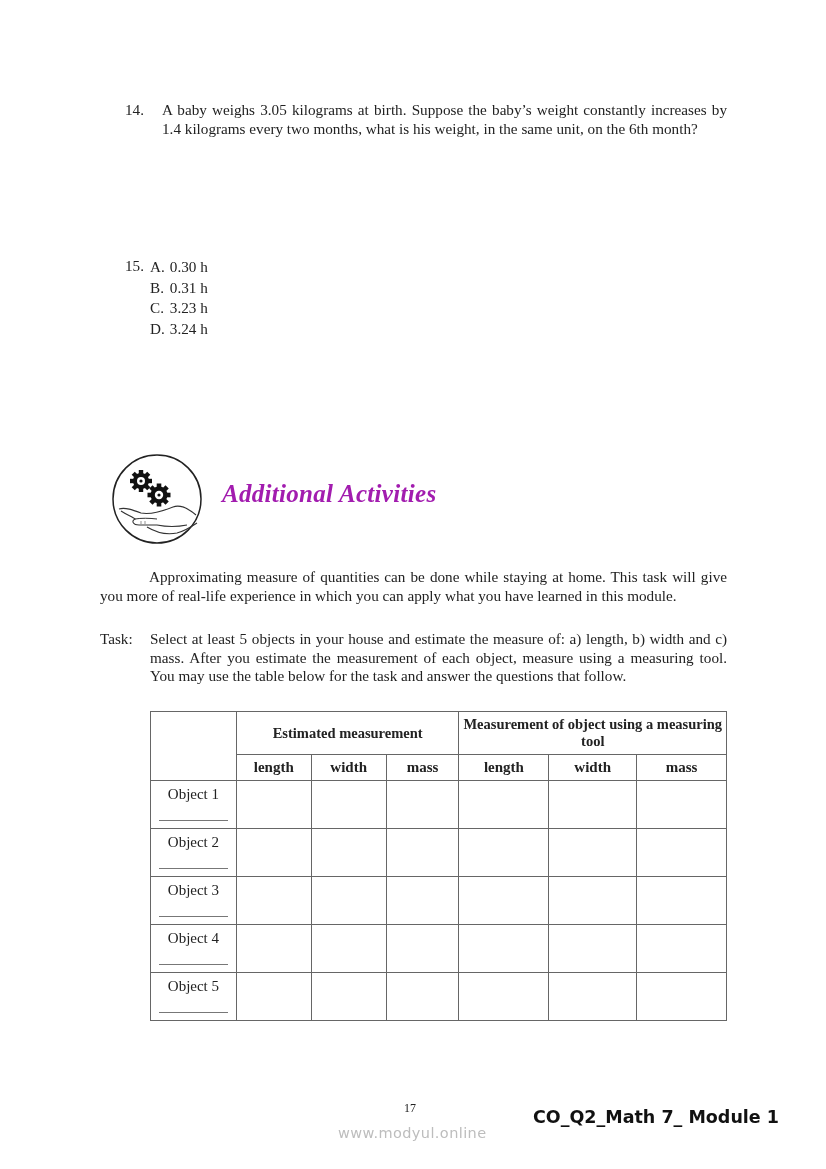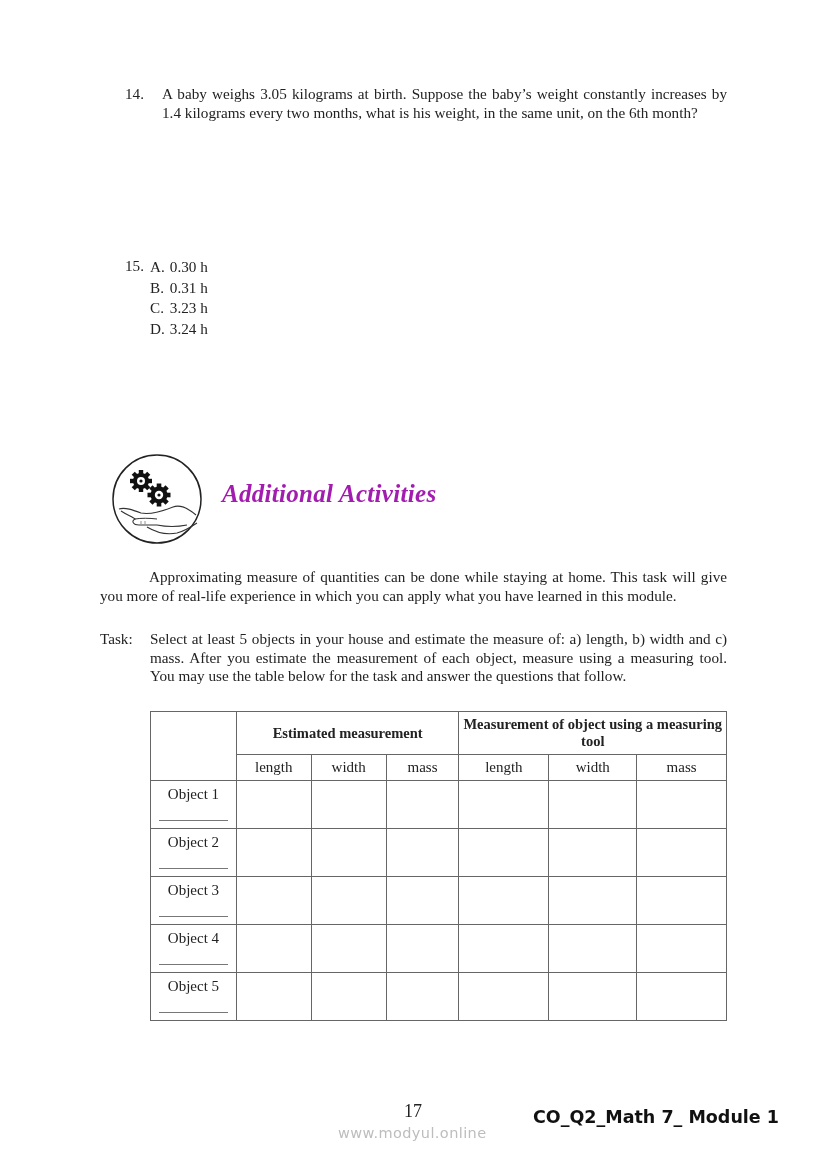--- a/index.html
+++ b/index.html
@@ -7,48 +7,48 @@
       width:826px; height:1169px; background:#ffffff; position:relative; overflow:hidden;
       font-family:"DejaVu Serif", "Liberation Serif", serif; color:#222;
     }
     .serif { font-family:"Liberation Serif", "DejaVu Serif", serif; }
     .q { position:absolute; left:125px; width:602px; font-size:15.2px; line-height:18.5px; }
     .q .num { position:absolute; left:0; top:0; }
     .q .stem { margin-left:37px; text-align:justify; }
     .q .opts { margin-left:25px; margin-top:1px; }
     .q .opt { height:20.5px; line-height:20.5px; }
     .q .opt .ol { display:inline-block; width:16px; }
-    #q14 { top:85px; }
+    #q14 { top:101px; }
     #q15 { top:256px; line-height:20.5px; }
     #q15 .stem { line-height:20.5px; }
 
     .heading-icon { position:absolute; left:111px; top:453px; width:92px; height:92px; }
     .heading { position:absolute; left:222px; top:480px; font-size:25px; font-weight:bold; font-style:italic; color:#a21caf; letter-spacing:0.3px; }
 
     .para { position:absolute; left:100px; width:627px; font-size:15.2px; line-height:18.5px; text-align:justify; }
     #intro { top:568px; text-indent:49px; }
     #task { top:630px; }
     #task .label { position:absolute; left:0; top:0; }
     #task .body { margin-left:50px; text-align:justify; }
 
     table.mtable {
       position:absolute; left:150px; top:711px; width:577px; border-collapse:collapse;
       font-size:15px;
       padding-left:28px;
     }
     table.mtable td, table.mtable th { border:1.5px solid #666; padding:0; text-align:center; vertical-align:middle; }
     table.mtable th { font-weight:bold; font-size:14.5px; line-height:17px; }
     .r-head { height:43px; }
-    .r-sub { height:26px; font-weight:normal; }
+    .r-sub { height:26px; font-weight:bold; }
     .r-obj { height:48px; }
     .objcell { vertical-align:top !important; position:relative; }
     .objcell .olabel { display:block; margin-top:5px; }
     .objcell .oline { position:absolute; left:8px; right:8px; bottom:7px; border-bottom:1px solid #777; }
 
-    .pagenum { position:absolute; left:404px; top:1101px; font-size:18px; }
+    .pagenum { position:absolute; left:404px; top:1101px; font-size:12px; }
     .footer-code { position:absolute; right:47px; top:1107px; font-family:"DejaVu Sans", "Liberation Sans", sans-serif; font-weight:bold; font-size:17.5px; color:#111;text-align:right; }
     .watermark { position:absolute; left:338px; top:1125px; font-family:"DejaVu Sans", "Liberation Sans", sans-serif; font-size:14.5px; color:#bdbdbd; letter-spacing:0.4px; }
   </style>
 </head>
 <body>
 
 <div class="q serif" id="q14">
   <span class="num">14.</span>
   <div class="stem">A baby weighs 3.05 kilograms at birth. Suppose the baby’s weight constantly increases by 1.4 kilograms every two months, what is his weight, in the same unit, on the 6th month?</div>
 </div>

